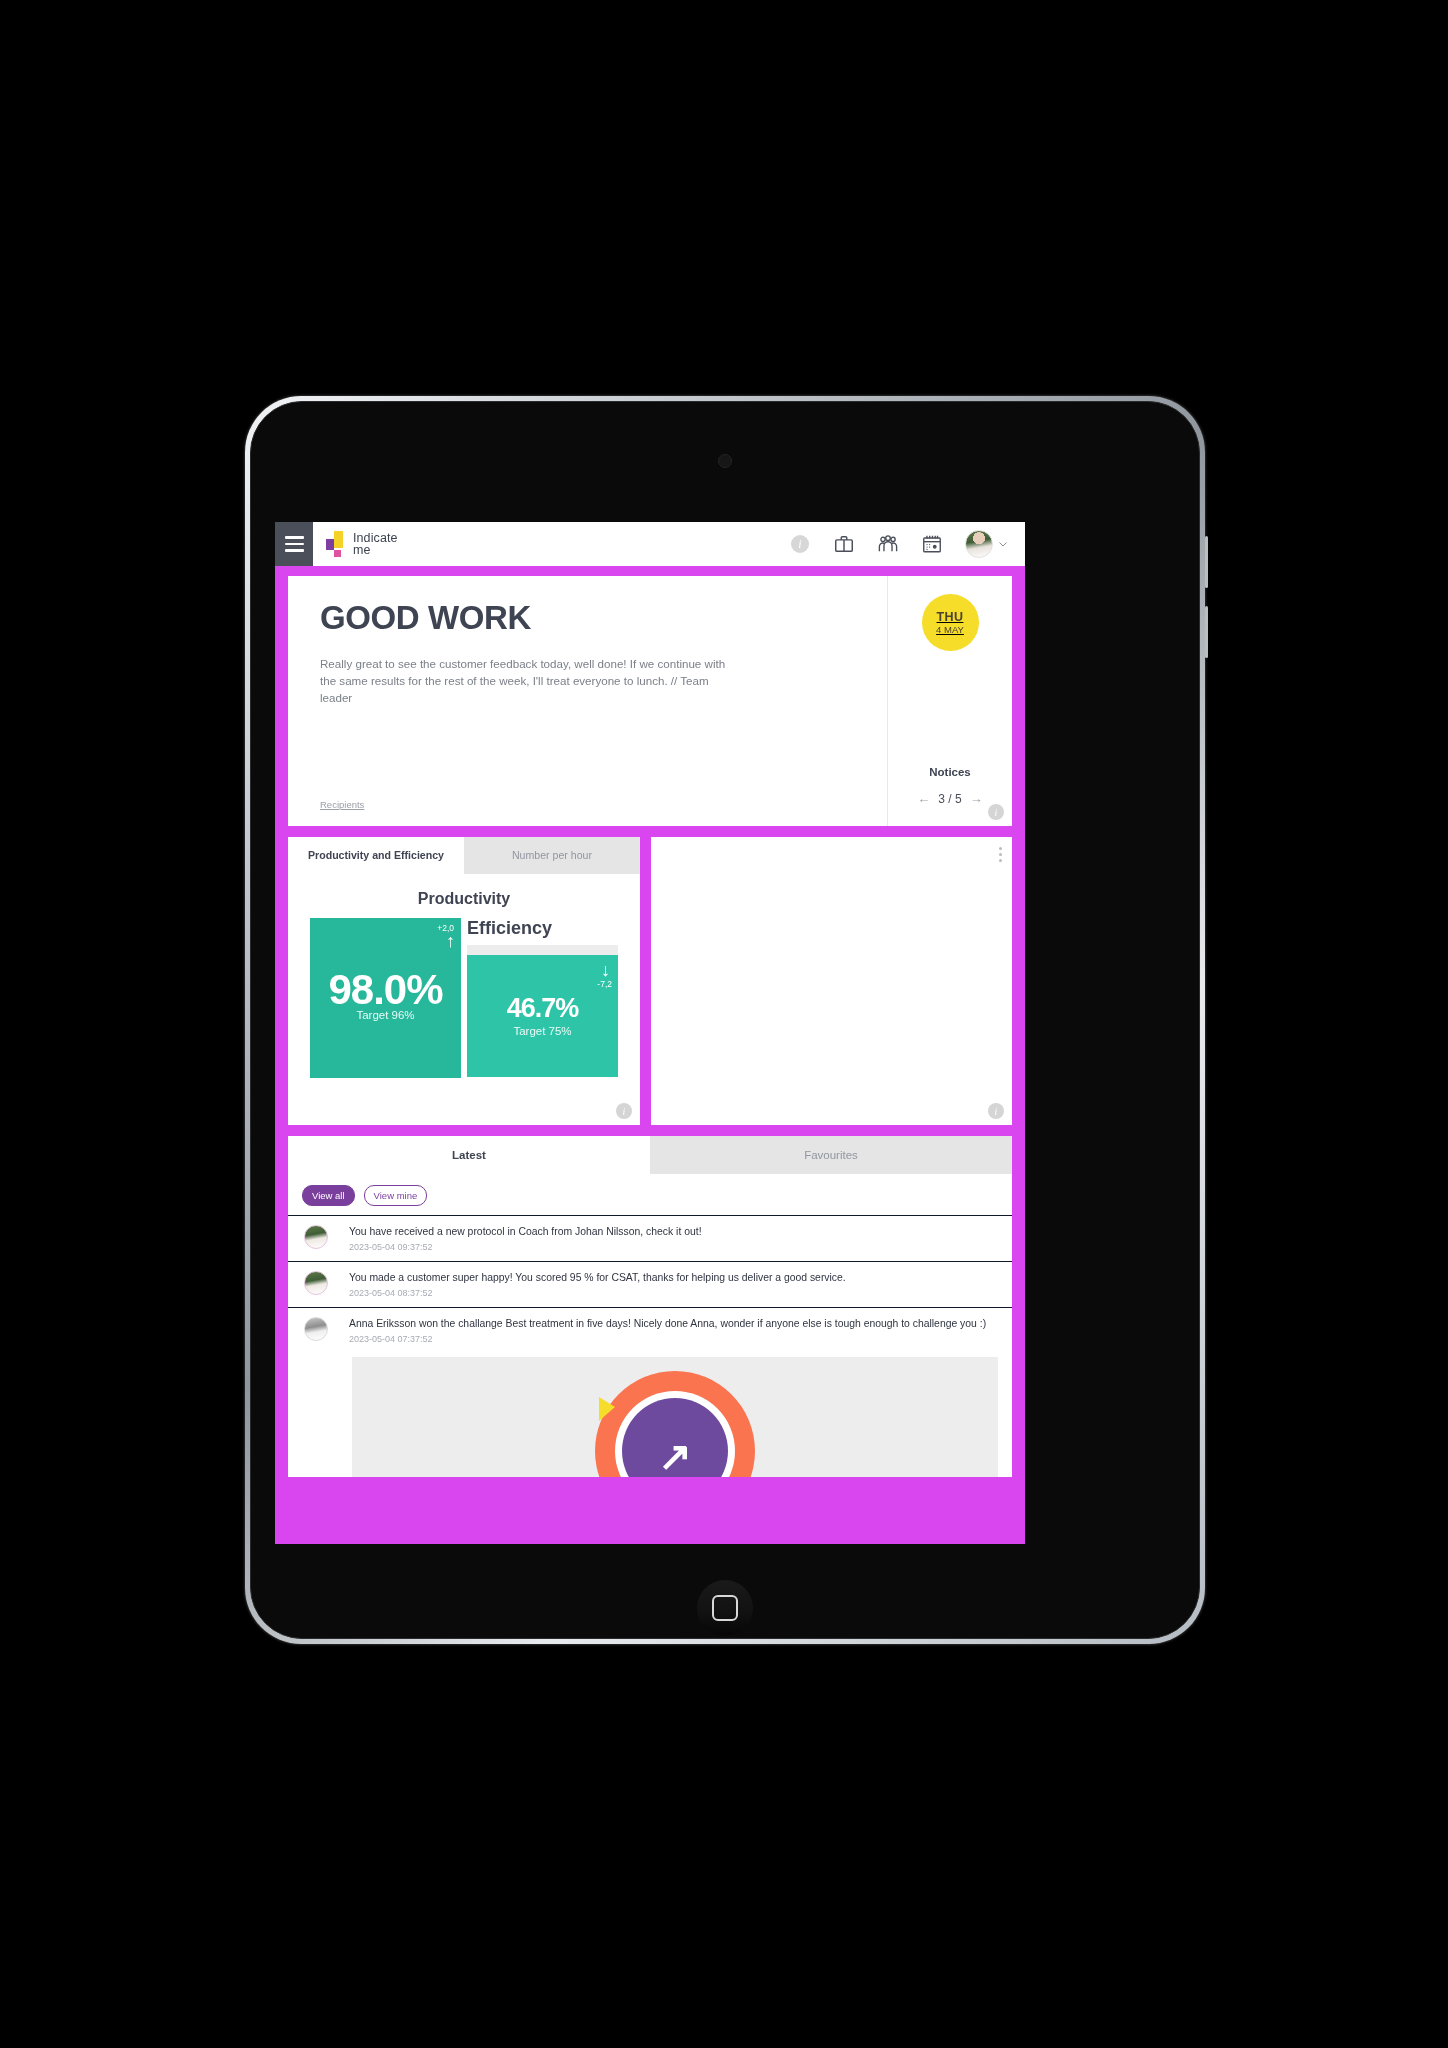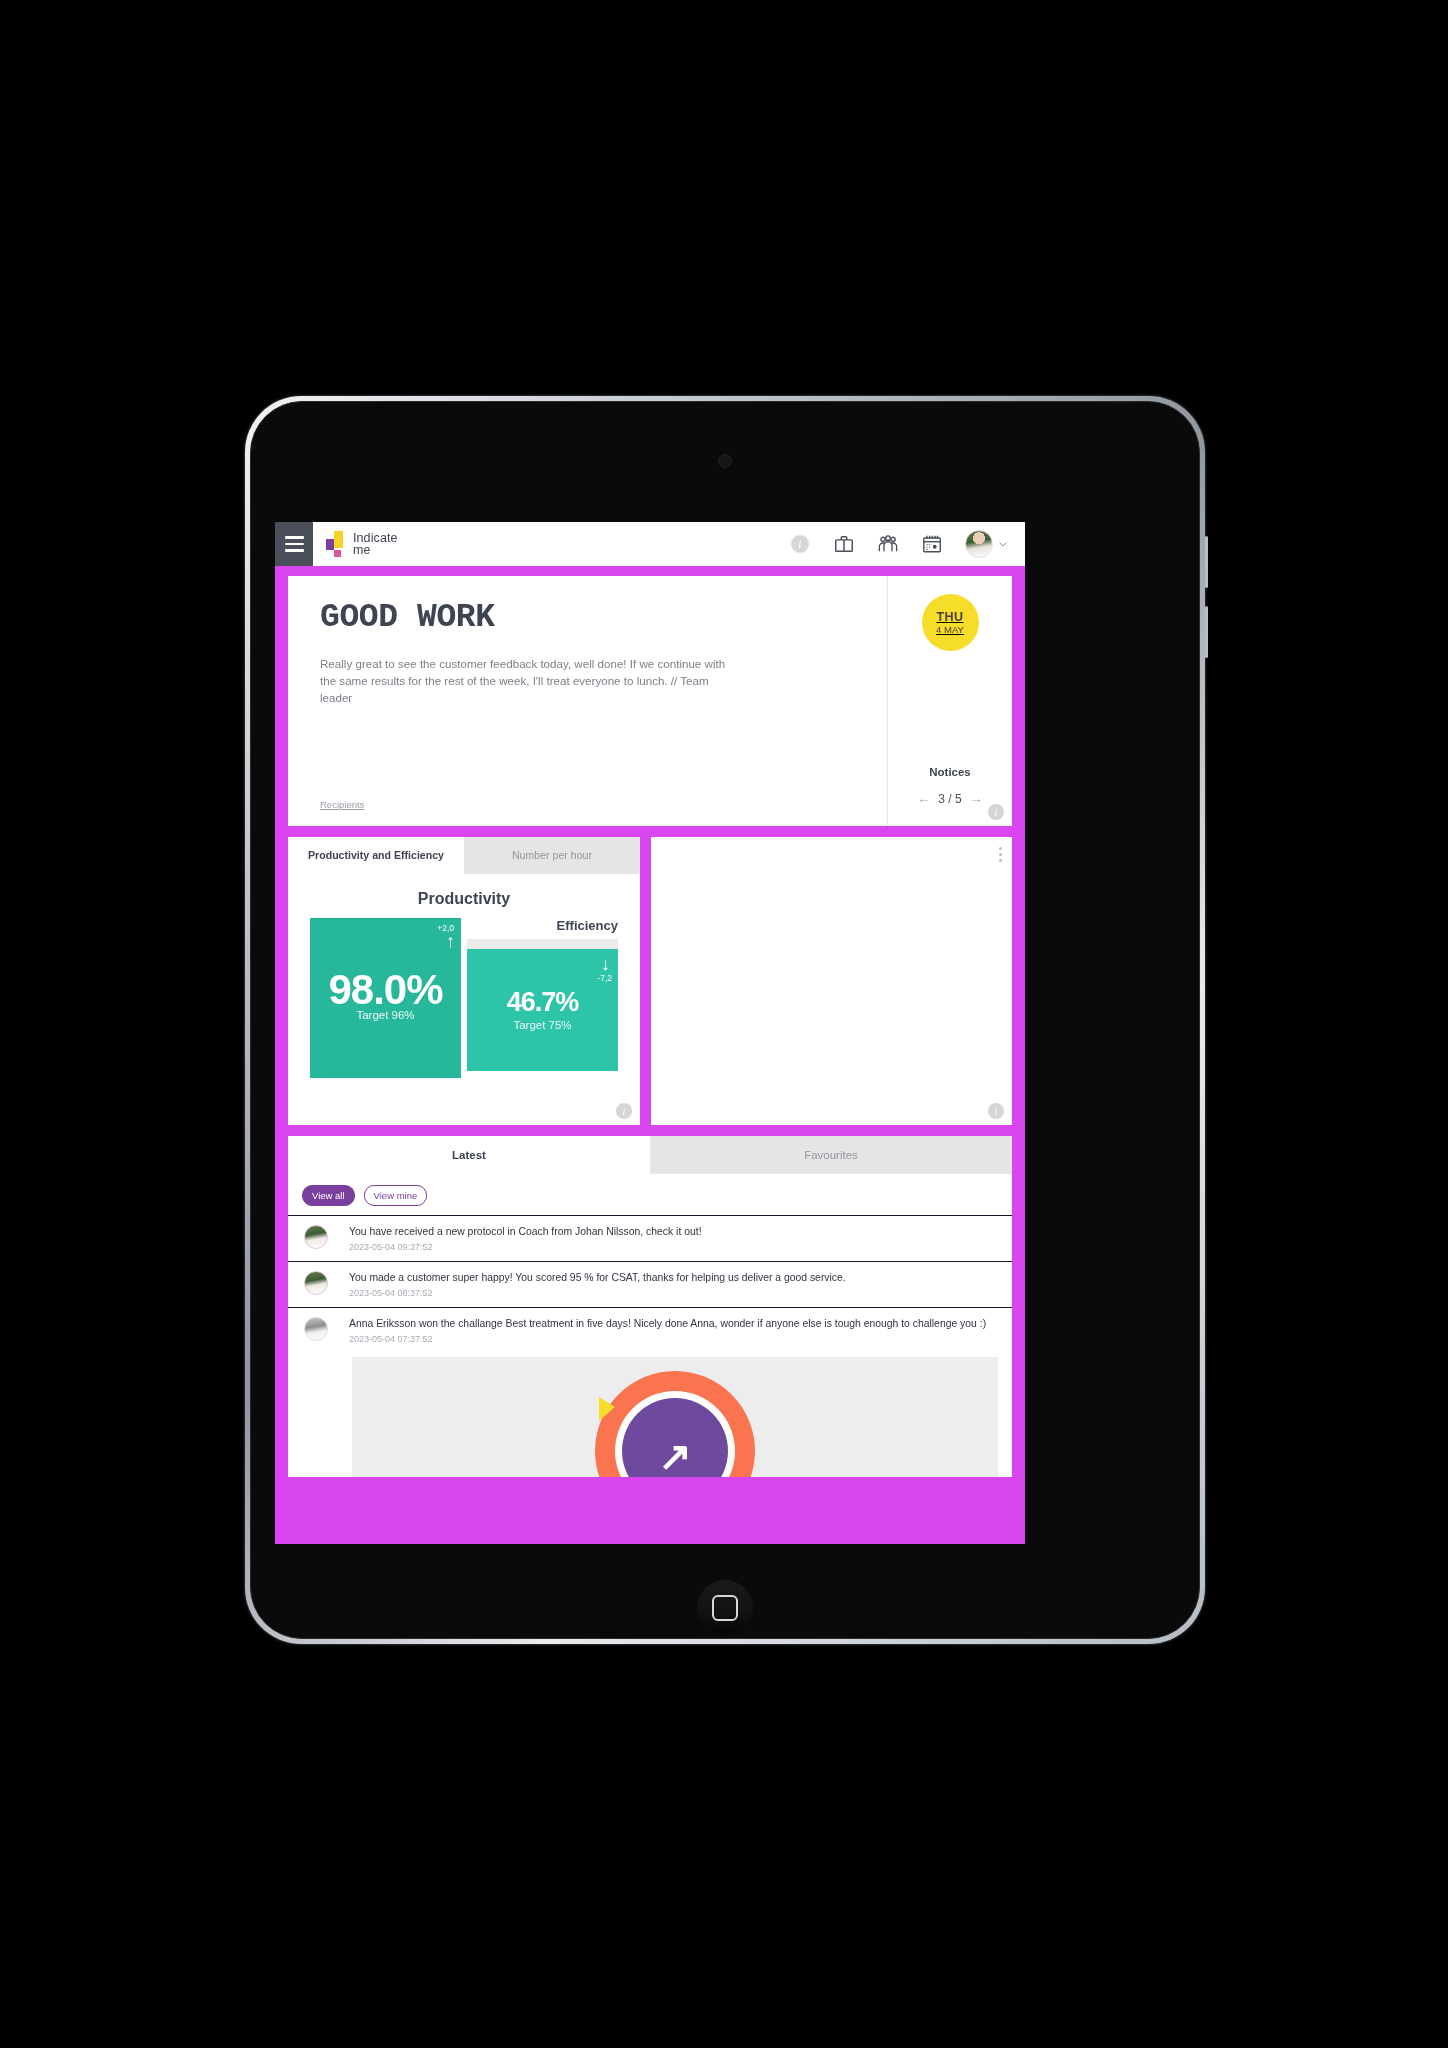--- a/index.html
+++ b/index.html
@@ -59,21 +59,21 @@
     border:1px solid #e2e2e2;}
   .chev{width:12px;height:12px;margin-left:4px;color:#8a8f99;}
 
   
   .page{padding:10px 13px 0 13px;}
   .card{background:#fff;position:relative;}
 
   
   .notice{display:flex;height:250px;margin-bottom:11px;}
   .notice-left{flex:1;padding:24px 0 0 32px;display:flex;flex-direction:column;}
-  .notice h1{margin:0;font-size:33px;line-height:36px;font-weight:bold;color:#3f4453;letter-spacing:-.4px;font-family:Liberation Mono, monospace;}
+  .notice h1{margin:0;font-size:33px;line-height:36px;font-weight:bold;color:#3f4453;letter-spacing:-.4px;}
   .notice p{margin:19px 0 0 0;font-size:11.6px;line-height:17px;color:#7b8089;max-width:420px;}
   .recipients{margin-top:auto;margin-bottom:16px;font-size:9.5px;color:#9aa0a8;
     text-decoration:underline;width:fit-content;}
   .notice-right{width:124px;border-left:1px solid #e8e8e8;position:relative;
     display:flex;flex-direction:column;align-items:center;padding-top:18px;}
   .daybadge{width:57px;height:57px;border-radius:50%;background:#f6dd2a;
     display:flex;flex-direction:column;align-items:center;justify-content:center;text-decoration:underline;}
   .daybadge .d1{font-size:12.5px;font-weight:bold;color:#4b4231;letter-spacing:.4px;line-height:14px;}
   .daybadge .d2{font-size:9.5px;color:#4b4231;line-height:12px;}
   .notices-lbl{margin-top:auto;font-size:11.5px;font-weight:bold;color:#3f4453;}
@@ -85,21 +85,21 @@
 
   
   .kpirow{display:flex;gap:11px;margin-bottom:11px;}
   .kpileft{flex:0 0 352px;background:#fff;position:relative;height:288px;}
   .kpiright{flex:1;background:#fff;position:relative;height:288px;}
   .tabs{display:flex;}
   .tab{flex:1;text-align:center;font-size:10.6px;font-weight:bold;color:#3f4453;
     padding:12px 4px;line-height:13px;background:#fff;}
   .tab.inactive{background:#e5e5e5;color:#9196a0;font-weight:normal;}
   .kpi-title{text-align:center;font-size:16px;font-weight:bold;color:#3f4453;margin:16px 0 0 0;}
-  .eff-title{text-align:right;font-size:13px;font-weight:bold;color:#3f4453;margin:0 0 6px 0;}
+  .eff-title{text-align:left;font-size:18px;font-weight:bold;color:#3f4453;margin:0 0 6px 0;}
   .boxes{display:flex;align-items:flex-start;justify-content:center;gap:6px;margin-top:10px;padding:0 22px;}
   .bwrap{flex:1;}
   .gbox{position:relative;background:#27b79a;color:#fff;padding:14px 10px 16px 10px;text-align:center;}
   .gbox.small{background:#2ec4a8;}
   .gbox .delta{position:absolute;top:5px;right:7px;font-size:8.5px;}
   .gbox .delta.d2{top:24px;right:6px;}
   .gbox .arrow{position:absolute;top:14px;right:6px;font-size:18px;line-height:18px;}
   .gbox .arrow.down{top:6px;right:8px;}
   .gbox .val{font-size:42px;font-weight:bold;line-height:34px;letter-spacing:-1px;}
   .gbox .val.sm{font-size:27px;line-height:30px;}

